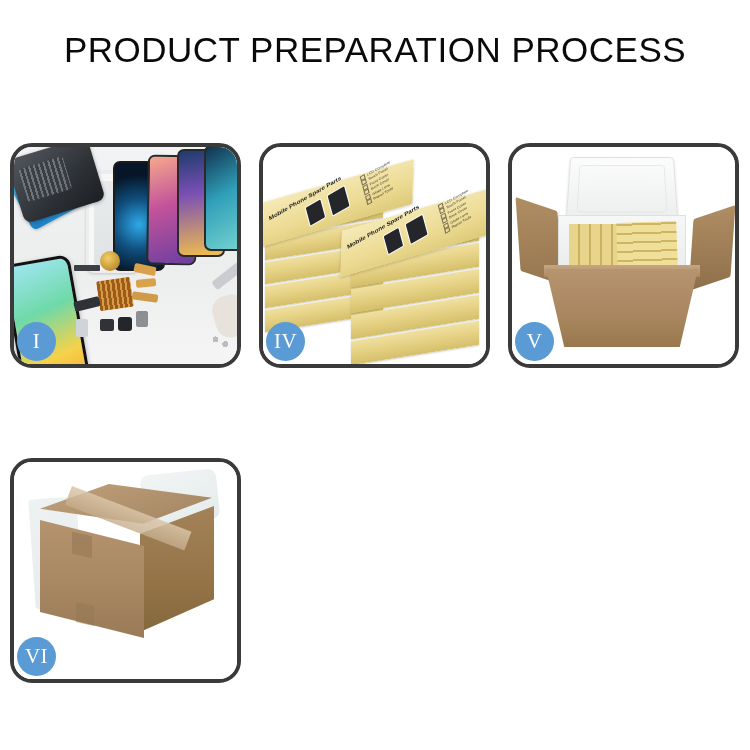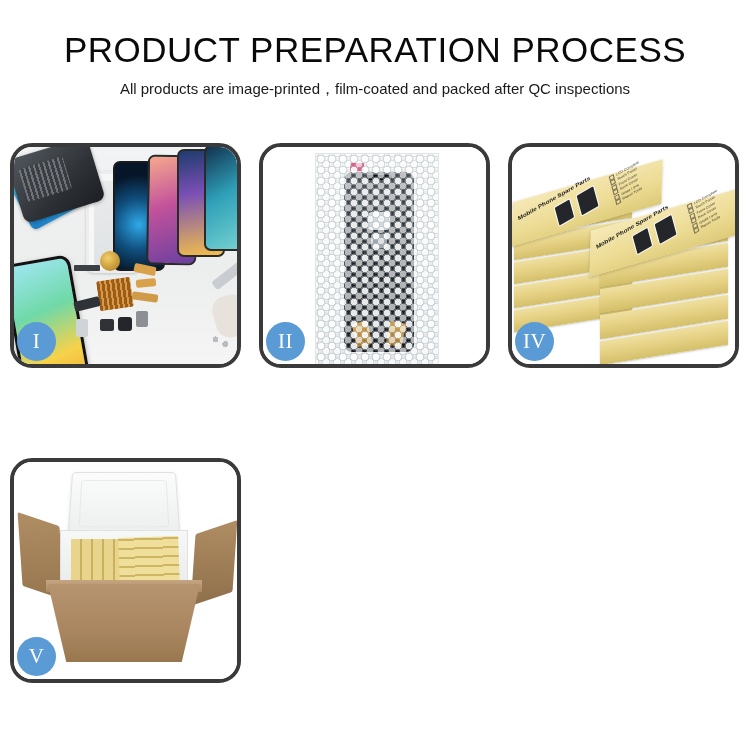--- a/index.html
+++ b/index.html
@@ -319,21 +319,20 @@
   .vi-tab2{position:absolute;left:62px;top:142px;width:18px;height:20px;
     background:rgba(150,120,86,.55);transform:skewY(12deg);}
 </style>
 </head>
 <body>
 
 <div class="page">
 
   <div class="header">
     <div class="title">PRODUCT PREPARATION PROCESS</div>
-    <div class="subtitle">All products are image-printed，film-coated and packed after QC inspections</div>
   </div>
 
   <div class="grid">
 
     <div class="panel">
       <div class="scene p1">
         <div class="ph ph-a"></div>
         <div class="ph ph-b"></div>
         <div class="ph ph-c"></div>
         <div class="ph ph-d"></div>
@@ -352,38 +351,20 @@
         <div class="chip sm7"></div>
         <div class="chip sm8"></div>
         <div class="chip sm9"></div>
         <div class="chip tool"></div>
         <div class="chip hand"></div>
         <div class="chip screws"></div>
       </div>
       <div class="badge">I</div>
     </div>
 
-    <div class="panel">
-      <div class="scene p2">
-        <div class="bubblebag">
-          <div class="lcd">
-            <div class="lcd-notch"></div>
-            <div class="flex"></div>
-            <div class="flex-pad"></div>
-            <div class="flex-chip"></div>
-            <div class="lcd-bottom"></div>
-            <div class="gold-l"></div>
-            <div class="gold-r"></div>
-          </div>
-          <div class="pinklabel"></div>
-          <div class="bubbletex"></div>
-        </div>
-      </div>
-      <div class="badge">II</div>
-    </div>
 
 
     <div class="panel">
       <div class="scene p4">
         <div class="stackwrap">
           <div class="gbox gb-l1"></div>
           <div class="gbox gb-l2"></div>
           <div class="gbox gb-l3"></div>
           <div class="gbox gb-l4"></div>
           <div class="gbox gb-l5"></div>
@@ -442,15 +423,28 @@
         <div class="v-foambox">
           <div class="v-content"></div>
           <div class="v-content2"></div>
         </div>
         <div class="v-cartonrim"></div>
         <div class="v-carton"></div>
       </div>
       <div class="badge">V</div>
     </div>
 
+    <div class="panel">
+      <div class="scene p6">
+        <div class="vi-bagL"></div>
+        <div class="vi-bagT"></div>
+        <div class="vi-top"></div>
+        <div class="vi-side"></div>
+        <div class="vi-front"></div>
+        <div class="vi-tape"></div>
+        <div class="vi-tab1"></div>
+        <div class="vi-tab2"></div>
+      </div>
+      <div class="badge">VI</div>
+    </div>
 
   </div>
 </div>
 
 </body></html>

